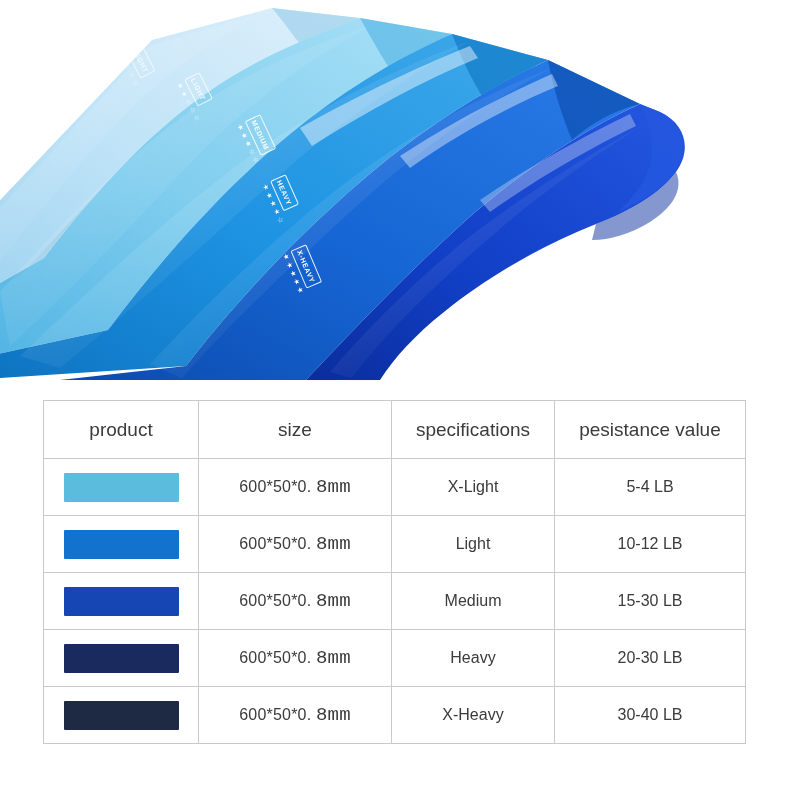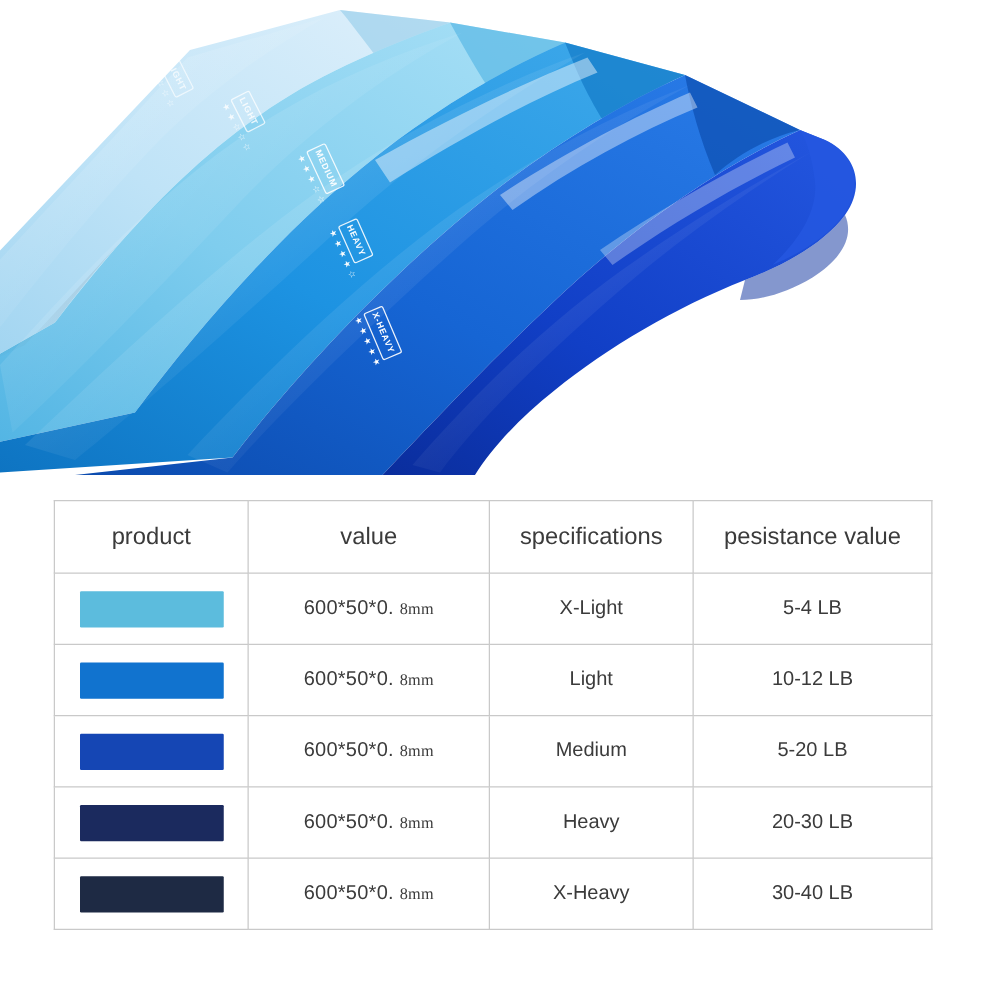--- a/index.html
+++ b/index.html
@@ -84,22 +84,22 @@
   .swatch-cell{padding:0;}
   .swatch{
     width:115px;height:29px;
     margin:0 auto;
     border-radius:1px;
   }
   .size-text{
     font-size:16px;letter-spacing:.2px;white-space:nowrap;
   }
   .size-text .unit{
-    font-family:Liberation Serif, serif;
-    font-size:13px;
+    font-family:Liberation Mono, monospace;
+    font-size:19px;
   }
 </style>
 </head>
 <body>
 
 <div id="product-photo">
 
   <svg id="photo-svg" viewBox="0 0 800 380" preserveAspectRatio="none">
     <defs>
       <linearGradient id="gXLight" x1="0" y1="1" x2="1" y2="0">
@@ -252,21 +252,21 @@
 <table id="spec-table">
   <colgroup>
     <col class="c-product">
       <col class="c-size">
       <col class="c-spec">
       <col class="c-res">
   </colgroup>
   <thead>
     <tr>
       <th>product</th>
-      <th>value</th>
+      <th>size</th>
       <th>specifications</th>
       <th>pesistance value</th>
     </tr>
   </thead>
   <tbody id="table-body">
       <tr>
         <td class="swatch-cell">
           <div class="swatch" style="background: rgb(92, 188, 221);"></div>
         </td>
         <td><span class="size-text">600*50*0. <span class="unit">8mm</span></span></td>
@@ -280,21 +280,21 @@
         <td><span class="size-text">600*50*0. <span class="unit">8mm</span></span></td>
         <td>Light</td>
         <td>10-12 LB</td>
       </tr>
       <tr>
         <td class="swatch-cell">
           <div class="swatch" style="background: rgb(21, 70, 180);"></div>
         </td>
         <td><span class="size-text">600*50*0. <span class="unit">8mm</span></span></td>
         <td>Medium</td>
-        <td>5-20 LB</td>
+        <td>15-30 LB</td>
       </tr>
       <tr>
         <td class="swatch-cell">
           <div class="swatch" style="background: rgb(27, 42, 94);"></div>
         </td>
         <td><span class="size-text">600*50*0. <span class="unit">8mm</span></span></td>
         <td>Heavy</td>
         <td>20-30 LB</td>
       </tr>
       <tr>

